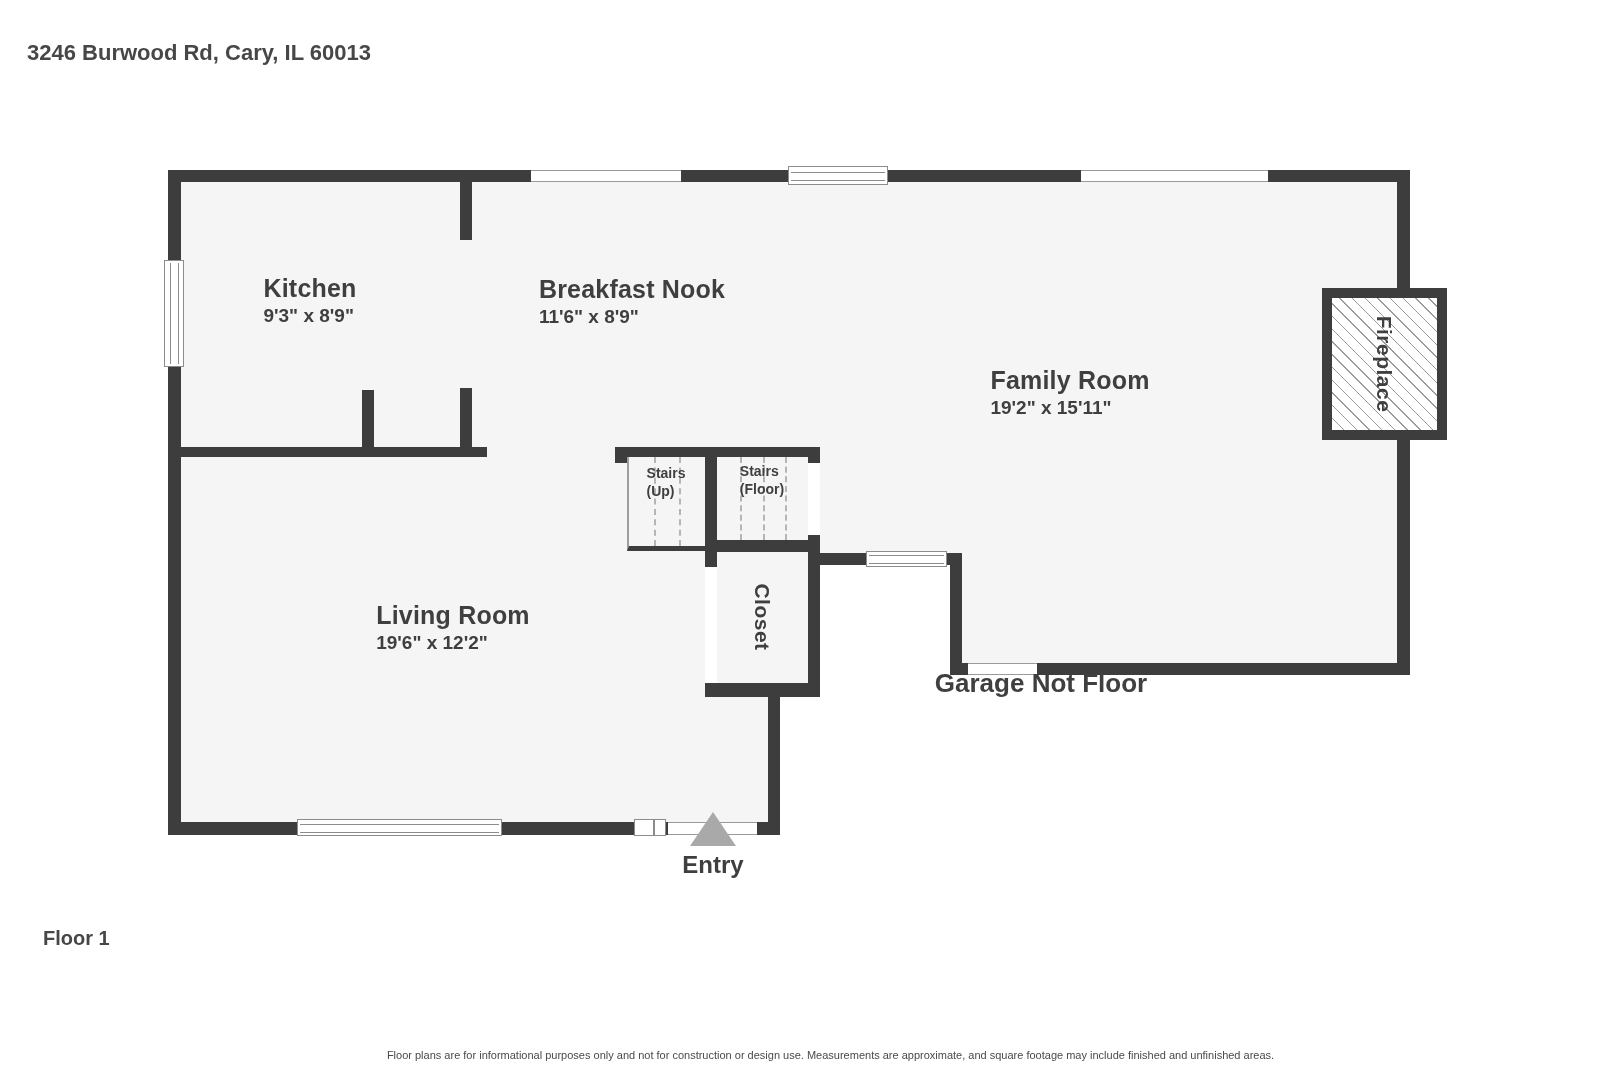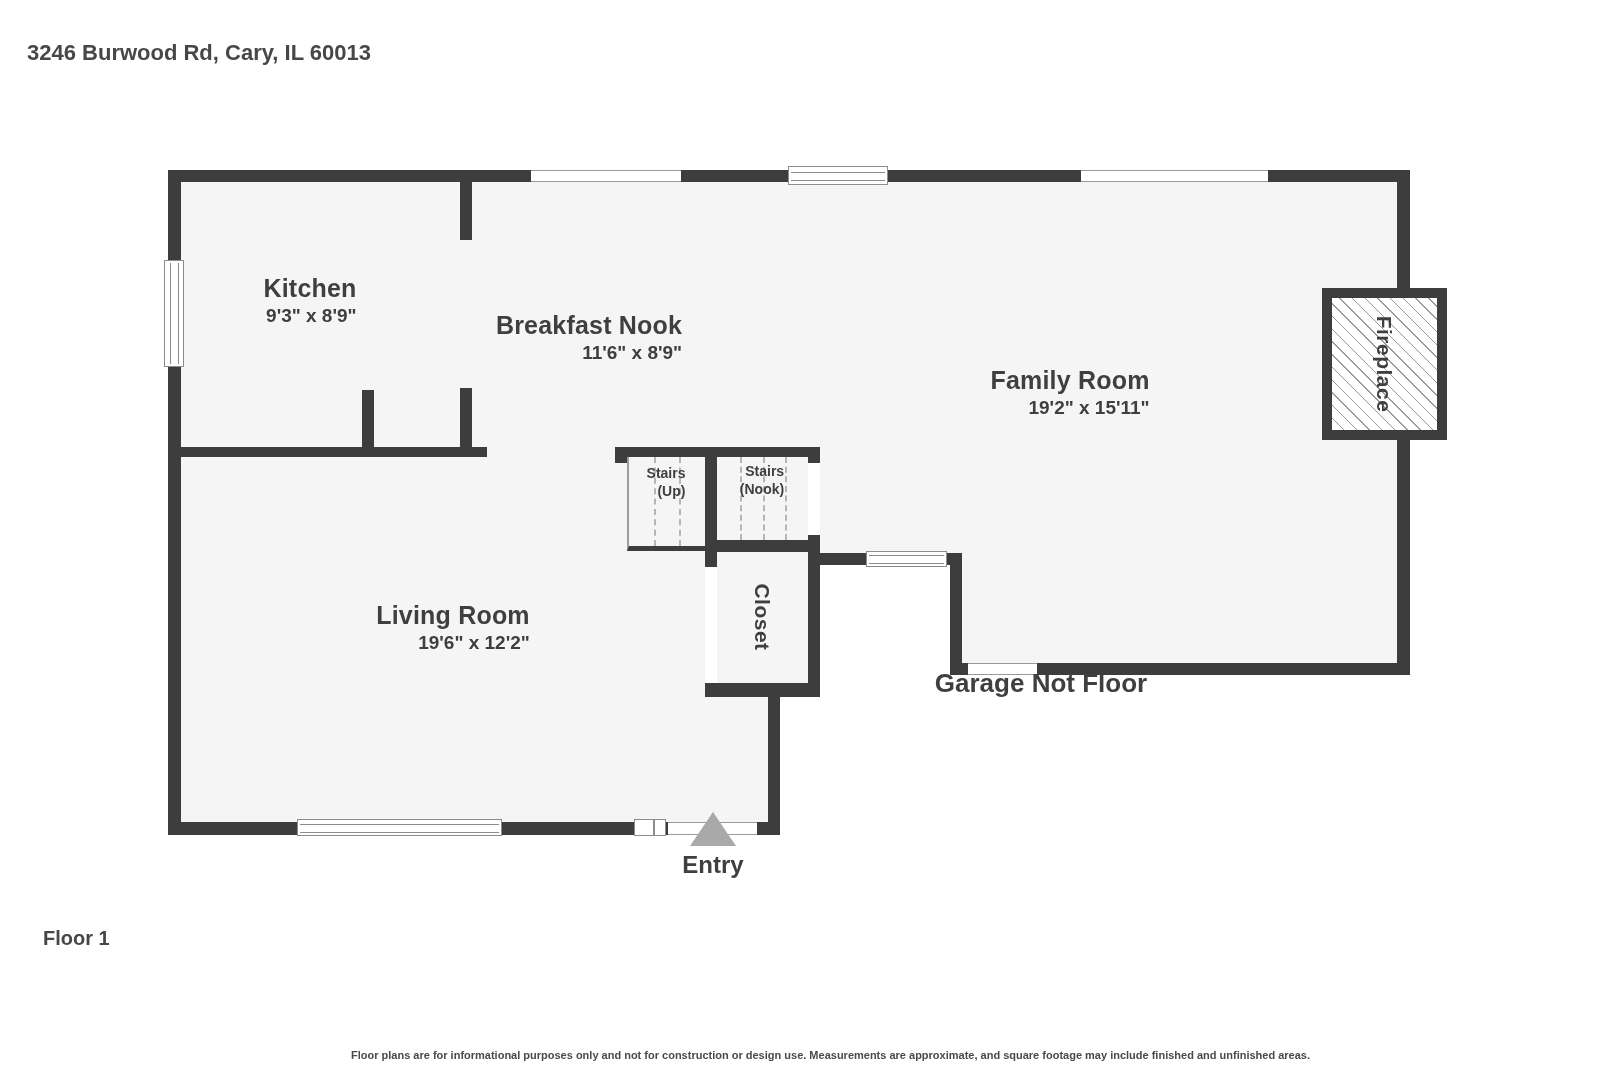--- a/index.html
+++ b/index.html
@@ -14,41 +14,41 @@
   .opening.edged { border-top:1px solid #9a9a9a; border-bottom:1px solid #9a9a9a; box-sizing:border-box; }
   .window { position:absolute; background:#ffffff; border:1px solid #8c8c8c; box-sizing:border-box; }
   .pane-h { position:absolute; left:2px; right:2px; top:50%; height:7px; margin-top:-4px;
             border-top:1px solid #8c8c8c; border-bottom:1px solid #8c8c8c; }
   .pane-v { position:absolute; top:2px; bottom:2px; left:50%; width:7px; margin-left:-4px;
             border-left:1px solid #8c8c8c; border-right:1px solid #8c8c8c; }
   .mullion-v { position:absolute; top:0; bottom:0; left:60%; width:2px; background:#8c8c8c; }
   .treads { position:absolute; background:var(--floor,#f5f5f5); }
   .tread  { position:absolute; top:0; bottom:0; width:0; border-left:2px dashed #b5b5b5; }
   .stairs-up-box   { border-left:2px solid #9d9d9d; border-bottom:5px solid var(--wall,#3d3d3d); box-sizing:border-box; }
-  .room-label { position:absolute; transform:translate(-50%,-50%); text-align:right;
+  .room-label { position:absolute; transform:translate(-50%,-50%); text-align:left;
                 font-weight:bold; white-space:nowrap; }
   .room-name { font-size:25px; line-height:1.15; letter-spacing:0.2px; }
   .room-dims { font-size:19px; line-height:1.4; }
   .stairs-label { font-size:14px; font-weight:bold; line-height:1.32; }
   .vert-label { position:absolute; transform:translate(-50%,-50%); writing-mode:vertical-rl;
                 font-size:21px; font-weight:bold; white-space:nowrap; letter-spacing:0.5px; }
   .fireplace-box { position:absolute; left:1322px; top:288px; width:125px; height:152px;
     box-sizing:border-box; border:10px solid var(--wall,#3d3d3d); background:#ffffff;
     background-image:repeating-linear-gradient(45deg, transparent 0px, transparent 8px, #9b9b9b 8px, #9b9b9b 9px); }
   .entry-arrow { position:absolute; left:690px; top:812px; width:0; height:0;
     border-left:23px solid transparent; border-right:23px solid transparent;
     border-bottom:34px solid var(--entry_arrow,#a9a9a9); }
   .page-title { position:absolute; left:27px; top:40px; font-size:22px; font-weight:bold; color:#474747; }
   .floor-label { position:absolute; left:27px; top:927px; font-size:20px; font-weight:bold; color:#474747;margin-left:16px; }
   .entry-label { position:absolute; left:713px; top:865px; transform:translate(-50%,-50%);
     font-size:24px; font-weight:bold; }
   .garage-label { position:absolute; left:1041px; top:683px; transform:translate(-50%,-50%);
     font-size:26px; font-weight:bold; white-space:nowrap; }
   .disclaimer { position:absolute; left:0; right:0; top:1049px; text-align:center;
-    font-size:11px; font-weight:bold; color:#4a4a4a;padding-left:41px; }
+    font-size:11px; font-weight:normal; color:#4a4a4a;padding-left:41px; }
 </style>
 </head>
 <body>
 
 <div class="page-title">3246 Burwood Rd, Cary, IL 60013</div>
 <div class="floor-label">Floor 1</div>
 <div class="disclaimer">Floor plans are for informational purposes only and not for construction or design use. Measurements are approximate, and square footage may include finished and unfinished areas.</div>
 
 <div class="floor" style="left:181px; top:182px; width:1217px; height:371px;"></div>
 <div class="floor" style="left:962px; top:553px; width:436px; height:110px;"></div>
@@ -108,38 +108,38 @@
   <div class="tread" style="left:75%;"></div>
 </div>
 
 <div class="fireplace-box"></div>
 <div class="vert-label" style="left:1384px; top:364px;">Fireplace</div>
 
 <div class="room-label" style="left:310px; top:302px;">
   <div class="room-name">Kitchen</div>
   <div class="room-dims">9'3" x 8'9"</div>
 </div>
-<div class="room-label" style="left:589px; top:303px;margin-top:36px;">
+<div class="room-label" style="left:632px; top:303px;">
   <div class="room-name">Breakfast Nook</div>
   <div class="room-dims">11'6" x 8'9"</div>
 </div>
 <div class="room-label" style="left:1070px; top:394px;">
   <div class="room-name">Family Room</div>
   <div class="room-dims">19'2" x 15'11"</div>
 </div>
 <div class="room-label" style="left:434px; top:629px;margin-left:19px;">
   <div class="room-name">Living Room</div>
   <div class="room-dims">19'6" x 12'2"</div>
 </div>
 
 <div class="room-label stairs-label" style="left:666px; top:482px;">
   <div>Stairs</div>
   <div>(Up)</div>
 </div>
 <div class="room-label stairs-label" style="left:762px; top:480px;">
   <div>Stairs</div>
-  <div>(Nook)</div>
+  <div>(Floor)</div>
 </div>
 <div class="vert-label" style="left:762px; top:617px;">Closet</div>
 
 <div class="garage-label">Garage Not Floor</div>
 <div class="entry-arrow"></div>
 <div class="entry-label">Entry</div>
 
 </body></html>

